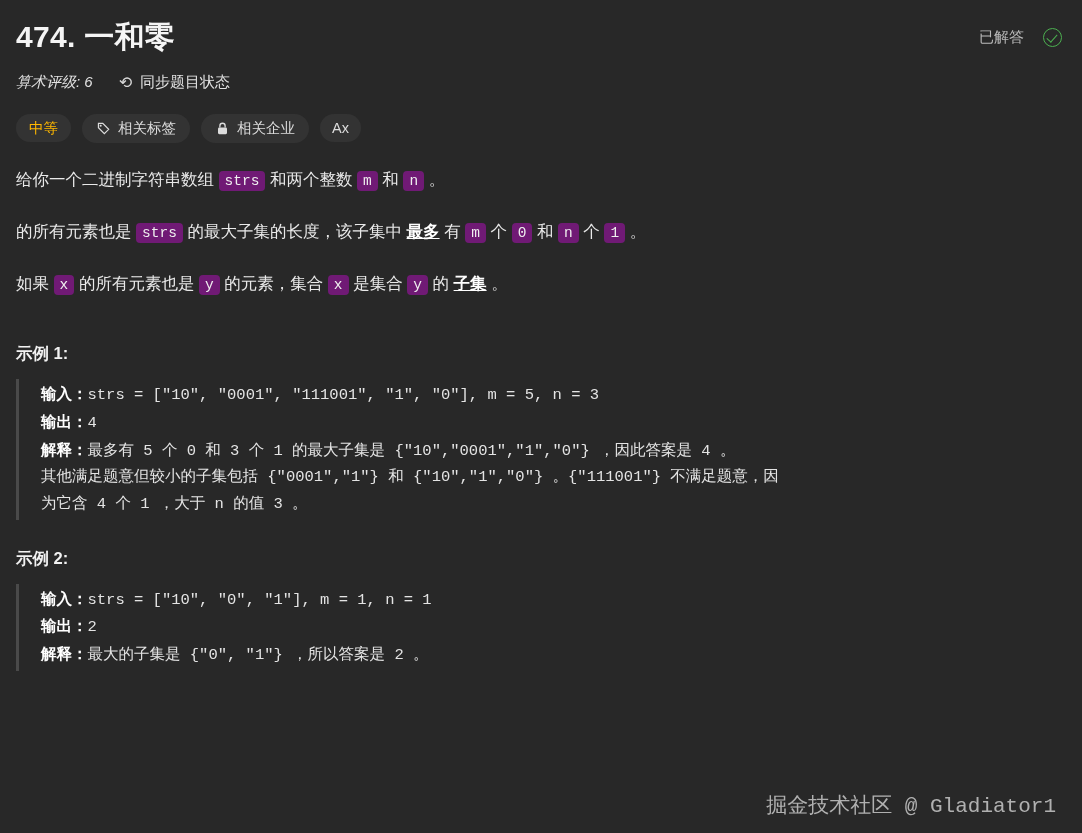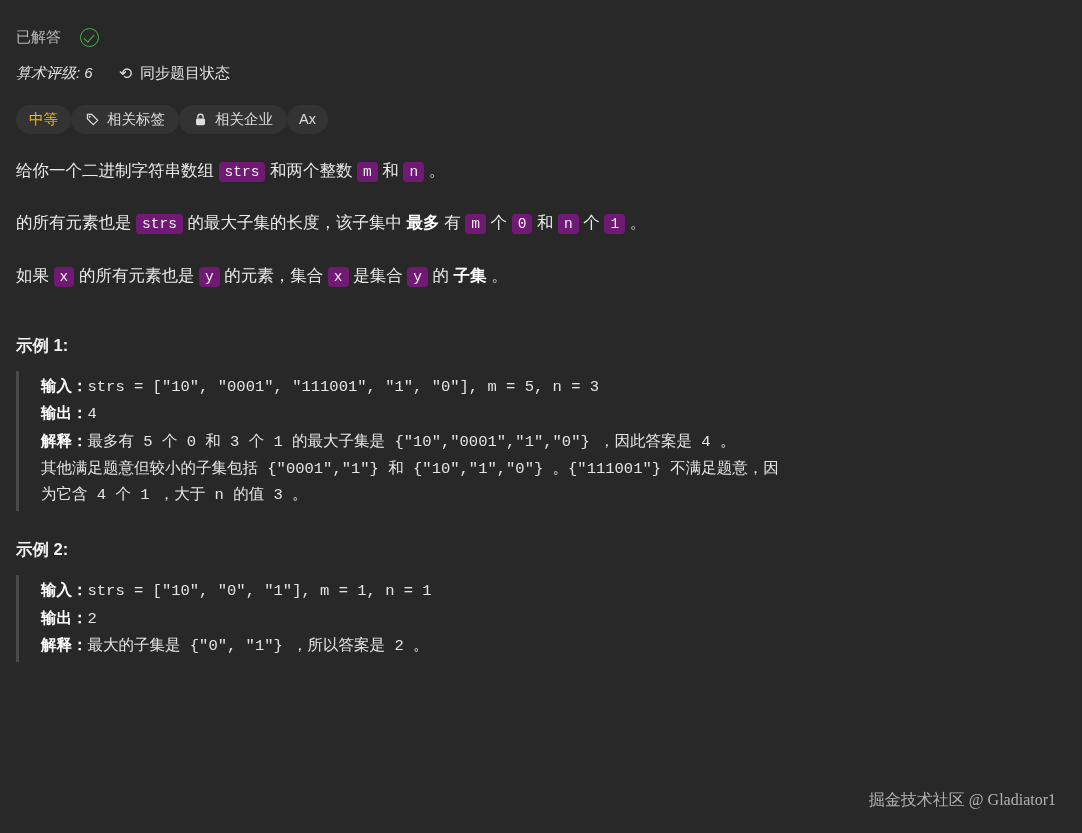--- a/index.html
+++ b/index.html
@@ -72,20 +72,21 @@
   }
   .sync-icon {
     font-size: 16px;
     color: #d8d8d8;
     display: inline-block;
     transform: scaleX(-1);
   }
   .tags-row {
     display: flex;
     align-items: center;
+    gap: 11px;
     margin-top: 22px;
   }
   .chip {
     display: inline-flex;
     align-items: center;
     gap: 7px;
     background: #333333;
     border-radius: 20px;
     padding: 7px 14px;
     font-size: 14.5px;
@@ -114,21 +115,21 @@
     margin: 20px 0 0 0;
   }
   code.inl {
     font-family: "Liberation Mono", monospace;
     background: #701a75;
     border-radius: 4px;
     padding: 2px 6px;
     font-size: 14.5px;
     color: #efefef;
   }
-  .para b { font-weight: bold; color: #ffffff; }
+  .para b { font-weight: bold; color: #ffffff; text-decoration: underline; }
   .section-title {
     font-size: 16.5px;
     font-weight: bold;
     color: #f2f2f2;
     margin: 44px 0 0 0;
   }
   .section-title.tight { margin-top: 28px; }
   .example-block {
     border-left: 3px solid #4a4a4a;
     padding: 2px 0 2px 22px;
@@ -142,34 +143,35 @@
     white-space: pre-wrap;
   }
   .example-line b {
     font-family: "Liberation Sans", sans-serif;
     font-weight: bold;
     color: #ffffff;
   }
   .watermark {
     position: absolute;
     right: 26px;
-    bottom: 22px;
-    font-family: Liberation Serif, serif;
-    font-size: 16px;
+    bottom: 14px;
+    font-family: Liberation Mono, monospace;
+    font-size: 21px;
     color: #cfcfcf;
     opacity: 0.82;
     white-space: nowrap;
   }
 </style>
 </head>
 <body>
 
 <div class="page">
 
   <div class="title-row">
+    <h1 class="title">474. 一和零</h1>
     <div class="solved">
       <span>已解答</span>
       <span class="check-circle"></span>
     </div>
   </div>
 
   <div class="meta-row">
     <span class="rating">算术评级: 6</span>
     <span class="sync">
       <span class="sync-icon">⟳</span>

